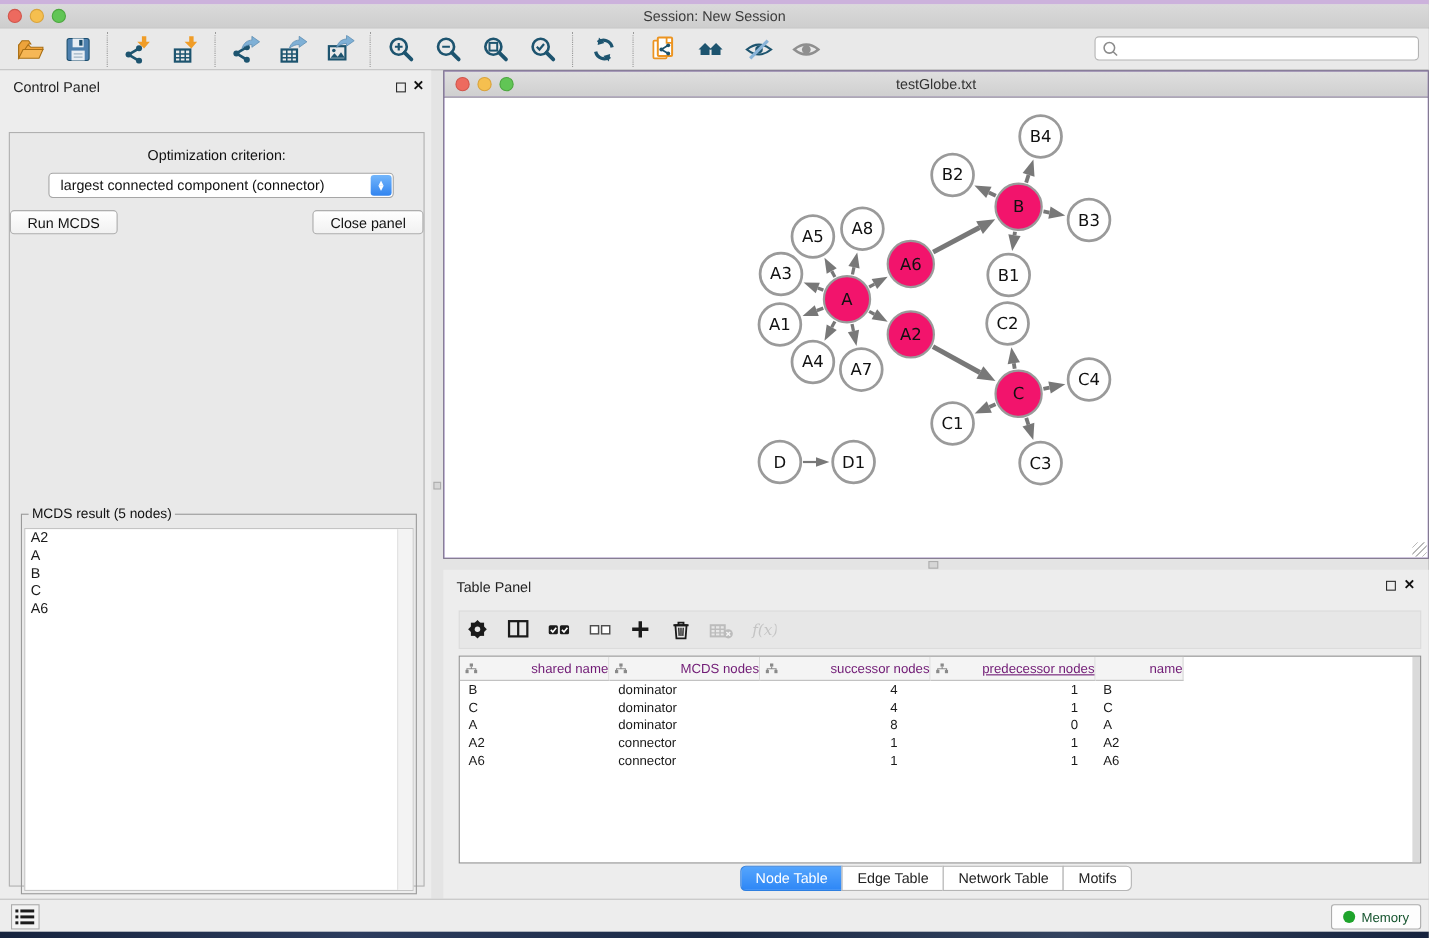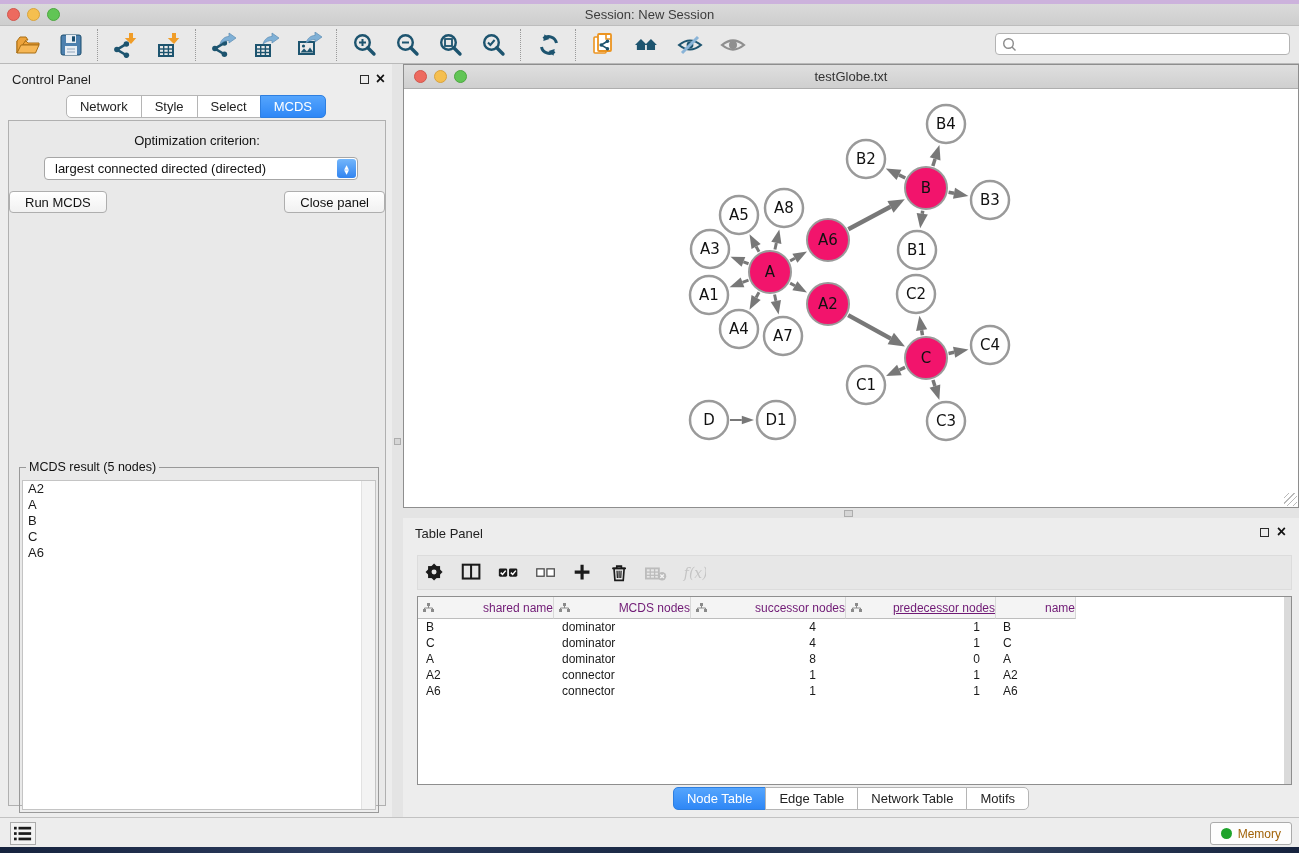--- a/index.html
+++ b/index.html
@@ -86,21 +86,21 @@
   .hcell .tico{position:absolute;left:5px;top:6px;}
   .trow{display:flex;height:16px;}
   .tcell{box-sizing:border-box;font-size:12px;line-height:16px;white-space:nowrap;overflow:hidden;}
   #tbl-scroll{position:absolute;right:0;top:0;bottom:0;width:7px;background:#dadada;}
   #tbl-tabs{position:absolute;left:0;right:0;top:269px;display:flex;justify-content:center;}
   
   #statusbar{position:absolute;left:0;top:817px;width:100%;height:30px;background:#ededed;border-top:1px solid #c2c2c2;box-sizing:border-box;}
   #list-btn{position:absolute;left:10px;top:4px;width:26px;height:23px;background:#f3f3f3;
     border:1px solid #ababab;display:flex;align-items:center;justify-content:center;padding:0;}
   #memory-btn{position:absolute;right:7px;top:4px;height:23px;background:#fdfdfd;border:1px solid #ababab;
-    border-radius:3px;display:flex;align-items:center;gap:6px;padding:0 10px;font-size:12px;color:#a16207;
+    border-radius:3px;display:flex;align-items:center;gap:6px;padding:0 10px;font-size:12px;color:#14532d;
     font-family:"Liberation Sans",sans-serif;}
   #memory-dot{width:11px;height:11px;border-radius:50%;background:#1ea32b;}
   #wallpaper{position:absolute;left:0;top:847px;width:100%;height:6px;
     background:linear-gradient(90deg,#16233e,#2c3c5e 25%,#1b2a46 50%,#33435f 75%,#16233e);}
 </style>
 </head>
 <body>
 
 <div class="screen">
   <div id="top-strip"></div>
@@ -269,30 +269,24 @@
         <line x1="11" y1="11" x2="14.5" y2="14.5" stroke="#8b8b8b" stroke-width="1.4"></line>
       </svg>
       <input placeholder="" style="">
     </div>
   </div>
 
   <div id="control-panel">
     <div class="panel-head-label">Control Panel</div>
     <span class="float-ic" id="cp-float"></span>
     <span class="close-ic" id="cp-close">×</span>
-    <div id="cp-tabs">
-        <div class="seg">Network</div>
-        <div class="seg">Style</div>
-        <div class="seg">Select</div>
-        <div class="seg sel">MCDS</div>
-      </div>
     <div id="cp-content">
       <div id="opt-label">Optimization criterion:</div>
       <div id="criterion-select">
-        <span class="val">largest connected directed (directed)</span>
+        <span class="val">largest connected component (connector)</span>
         <span class="spin">
             <span>▲</span>
             <span>▼</span>
           </span>
       </div>
       <div id="cp-buttons">
         <button class="mac-btn">Run MCDS</button>
         <button class="mac-btn">Close panel</button>
       </div>
       <div id="mcds-group">

